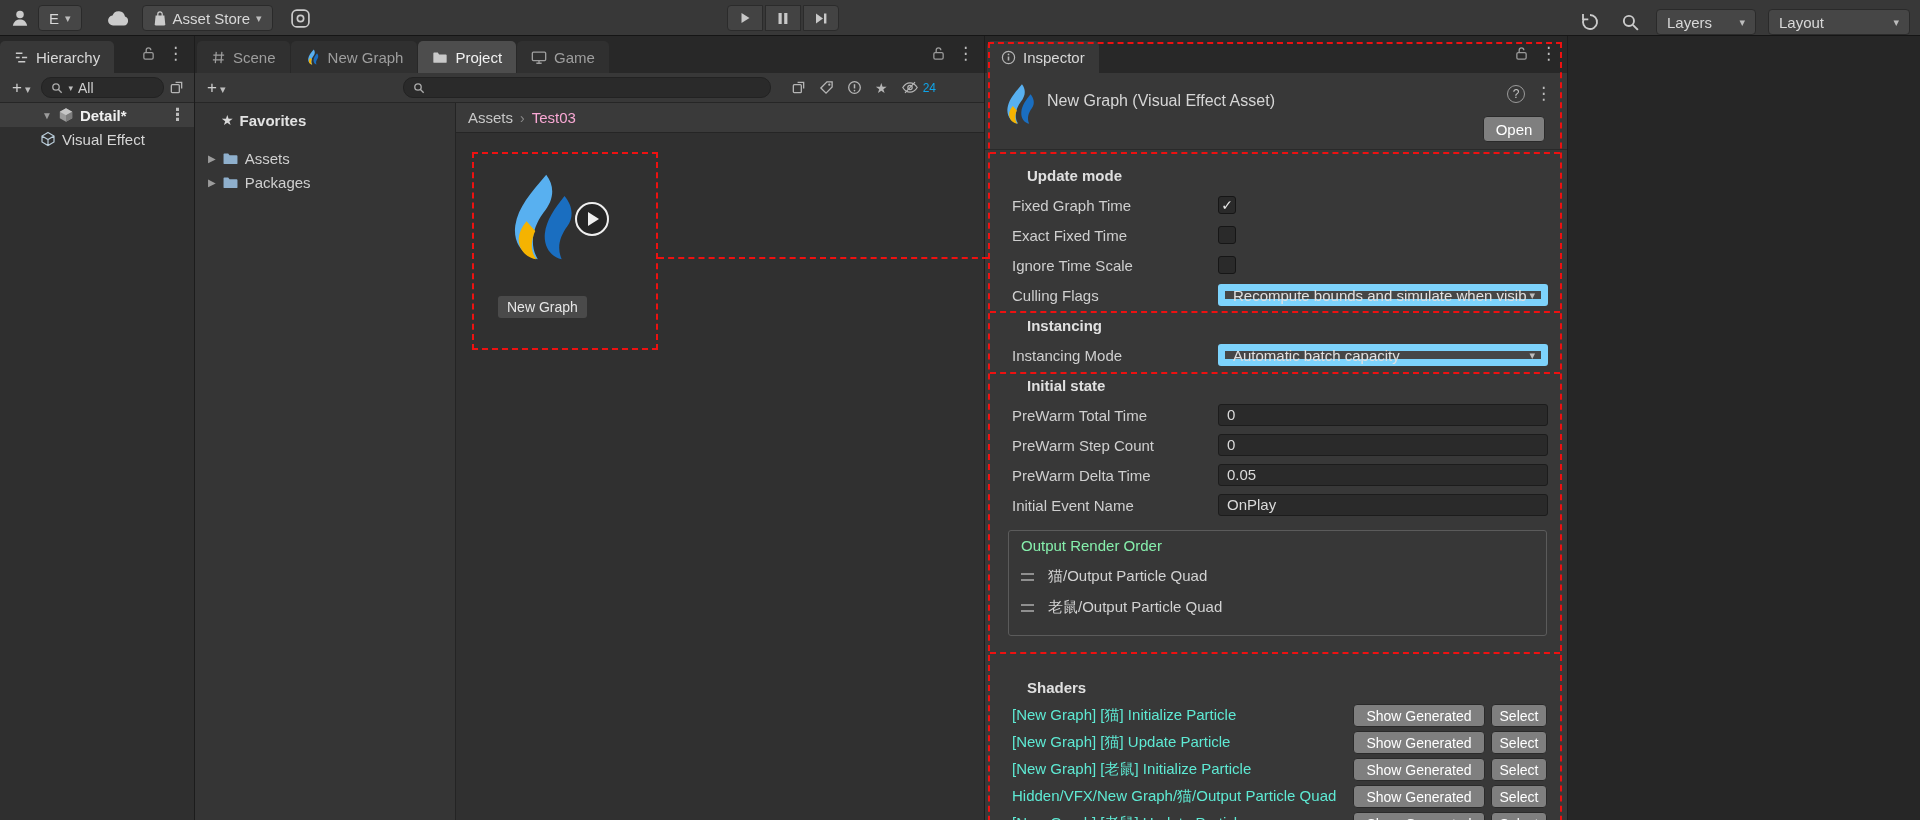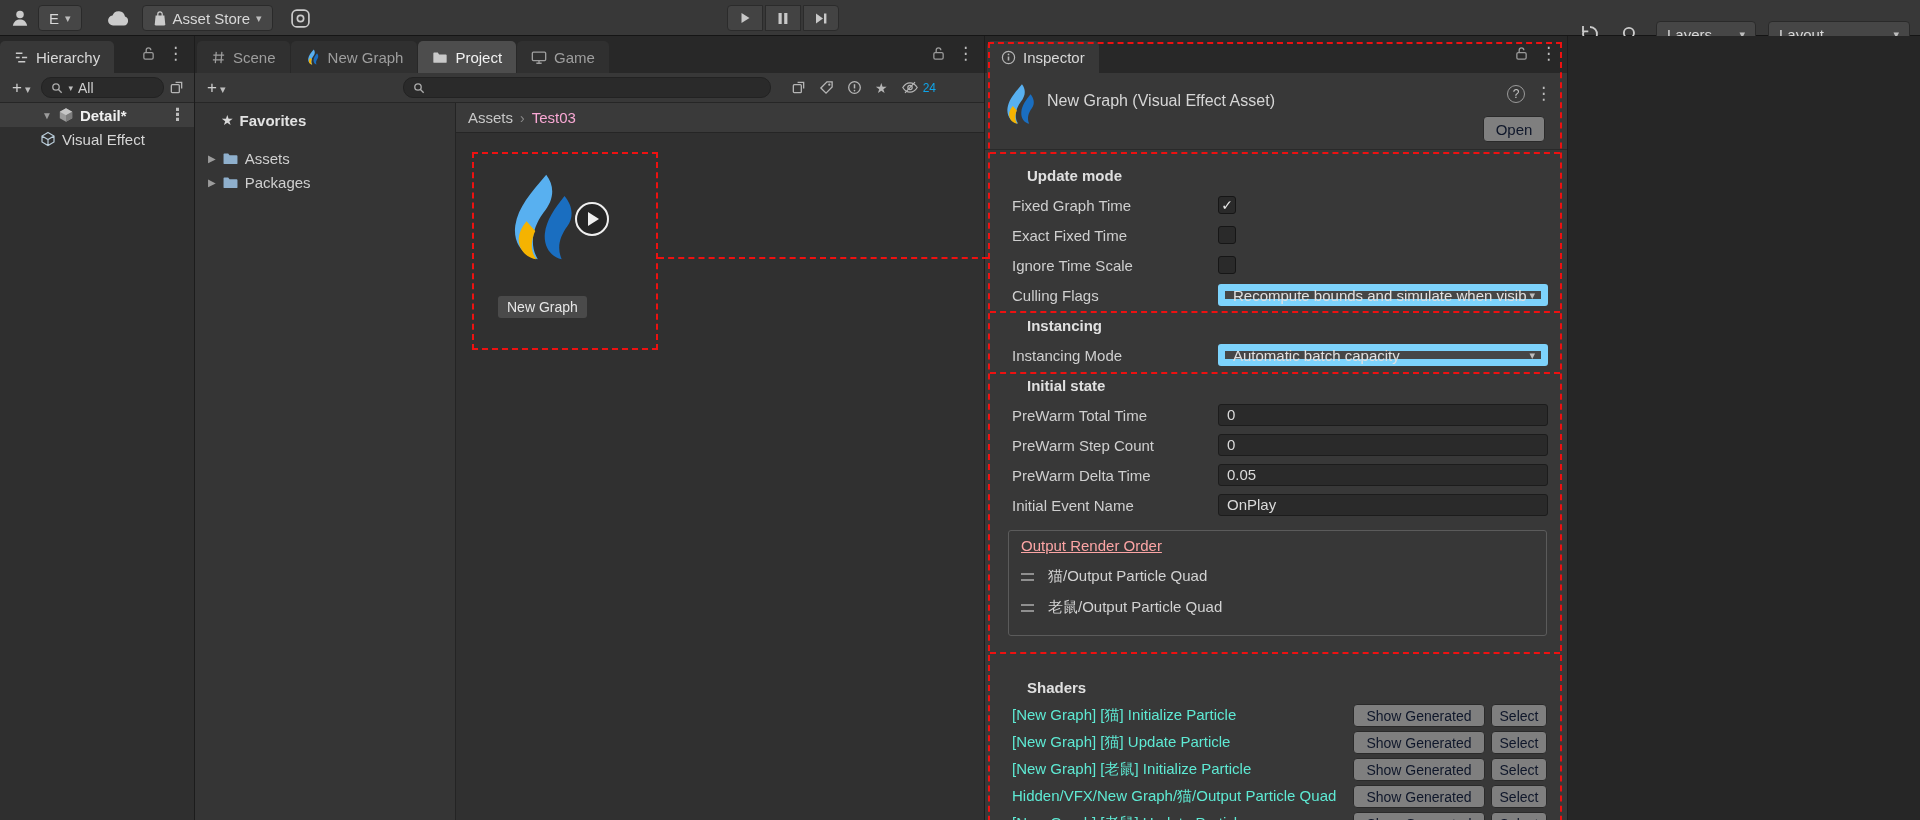--- a/index.html
+++ b/index.html
@@ -15,21 +15,21 @@
   .icon-btn { display:flex; align-items:center; justify-content:center; height:26px; min-width:28px;
     background:transparent; border:none; cursor:pointer; }
   .drop-btn { display:flex; align-items:center; gap:6px; height:26px; padding:0 10px; background:#464646;
     border:1px solid #2a2a2a; border-radius:4px; color:#d8d8d8; font-size:15px; cursor:pointer; }
   .caret { font-size:11px; color:#bdbdbd; }
   .tb-play { position:absolute; left:727px; top:5px; display:flex; gap:2px; }
   .tb-play button { width:36px; height:26px; background:#434343; border:1px solid #2b2b2b;
     display:flex; align-items:center; justify-content:center; cursor:pointer; }
   .tb-play button:first-child { border-radius:4px 0 0 4px; }
   .tb-play button:last-child { border-radius:0 4px 4px 0; }
-  .tb-right { position:absolute; right:10px; top:16px; height:36px; display:flex; align-items:center; gap:12px; }
+  .tb-right { position:absolute; right:10px; top:4px; height:36px; display:flex; align-items:center; gap:12px; }
   .drop-btn.wide { justify-content:space-between; }
   .w-layers { width:100px; }
   .w-layout { width:142px; }
 
   
   .panel { position:absolute; top:36px; height:784px; background:#383838; }
   .hierarchy { left:0; width:195px; border-right:1px solid #1c1c1c; }
   .center    { left:195px; width:790px; border-right:1px solid #1c1c1c; }
   .inspector { left:985px; width:583px; border-right:1px solid #1c1c1c; }
   .right-void { position:absolute; left:1568px; top:36px; width:352px; height:784px; background:#262626; }
@@ -80,42 +80,42 @@
     border-radius:3px; font-size:14px; color:#e6e6e6; display:flex; align-items:center; }
 
   
   .insp-header { position:relative; height:77px; border-bottom:1px solid #2a2a2a; }
   .insp-asset-icon { position:absolute; left:14px; top:10px; width:42px; height:42px; }
   .insp-title { position:absolute; left:62px; top:19px; font-size:16px; color:#d6d6d6; }
   .circle-q { position:absolute; right:42px; top:12px; width:18px; height:18px; border-radius:50%;
     border:1.5px solid #9a9a9a; color:#c4c4c4; font-size:12px; display:flex; align-items:center;
     justify-content:center; cursor:pointer; }
   .hdr-kebab { position:absolute; right:15px; top:12px; }
-  .u-btn { background:#7f7f7f; color:#0f172a; border:1px solid #2a2a2a; border-radius:4px;
+  .u-btn { background:#7f7f7f; color:#ffffff; border:1px solid #2a2a2a; border-radius:4px;
     font-size:14px; display:flex; align-items:center; justify-content:center; cursor:pointer; }
   .open-btn { position:absolute; right:22px; top:43px; width:62px; height:26px; font-size:15px; }
 
   .insp-body { padding-top:10px; }
   .irow { height:30px; display:flex; align-items:center; }
   .irow.sec { padding-left:42px; font-weight:700; color:#e0e0e0; font-size:15px; }
   .ilabel { width:233px; padding-left:27px; color:#cfcfcf; white-space:nowrap; overflow:hidden; }
   .ictrl { width:330px; display:flex; align-items:center; }
   .checkbox { width:18px; height:18px; background:#2a2a2a; border:1px solid #161616; border-radius:3px;
     display:flex; align-items:center; justify-content:center; cursor:pointer; }
   .checkbox span { font-size:14px; color:#e8e8e8; line-height:1; }
   .dropdown { position:relative; width:330px; height:22px; background:#464646; border:7px solid #7dd3fc;
     border-radius:3px; display:flex; align-items:center; cursor:pointer; }
   .dd-text { padding:0 20px 0 8px; font-size:15px; color:#e0e0e0; white-space:nowrap; overflow:hidden; }
   .dropdown .caret { position:absolute; right:6px; }
   .tfield { width:330px; height:22px; background:#2a2a2a; border:1px solid #1c1c1c; border-radius:3px;
     padding:0 8px; font-size:15px; color:#dadada; line-height:20px; white-space:nowrap; overflow:hidden; cursor:text; }
 
   .oro-box { margin:10px 20px 0 23px; border:1px solid #5b5b5b; border-radius:3px; background:#373737;
     padding-bottom:12px; }
-  .oro-header { height:30px; line-height:30px; padding-left:12px; color:#fca5a5;text-decoration:underline; }
+  .oro-header { height:30px; line-height:30px; padding-left:12px; color:#86efac; }
   .oro-item { height:31px; display:flex; align-items:center; gap:14px; padding-left:12px; color:#d2d2d2; cursor:grab; }
   .drag-handle { width:13px; height:8px; border-top:2px solid #8f8f8f; border-bottom:2px solid #8f8f8f; }
 
   .sec-shaders { margin-top:36px; }
   .shader-row { height:27px; display:flex; align-items:center; gap:6px; padding-right:20px; }
   .sh-label { flex:1; padding-left:27px; color:#5eead4; white-space:nowrap; overflow:hidden; }
   .btn-showgen { width:132px; height:23px; }
   .btn-select { width:56px; height:23px; }
 
   

